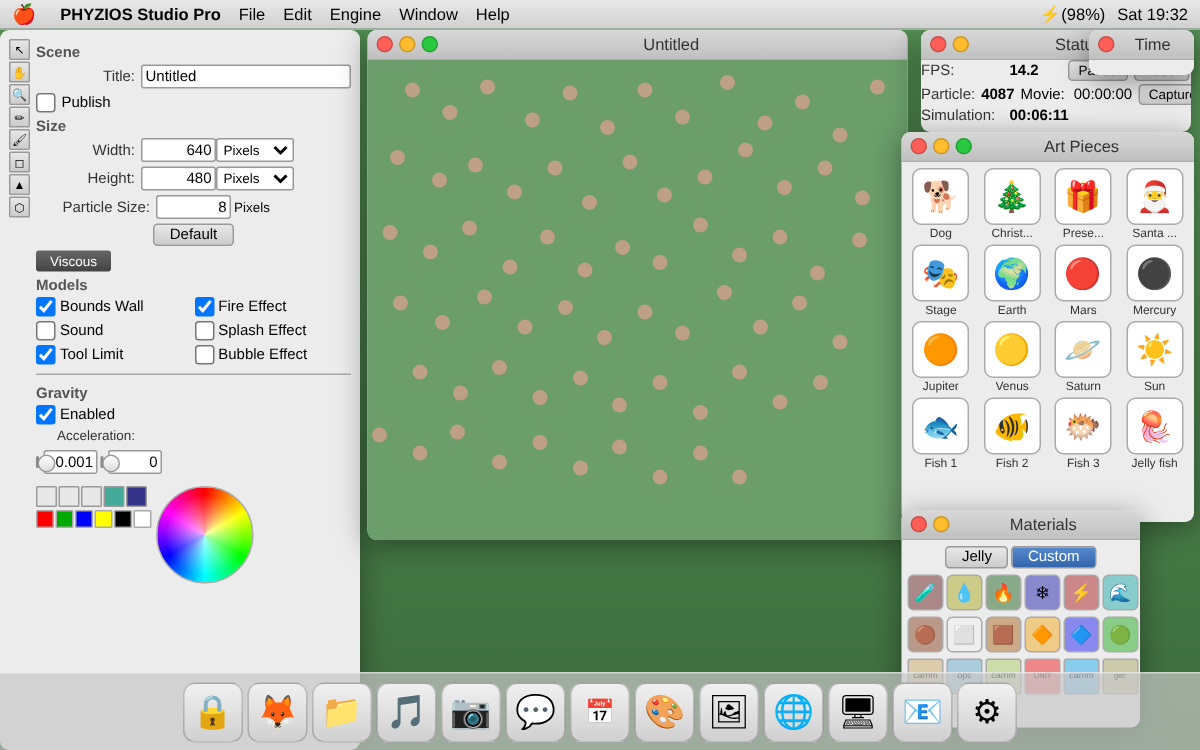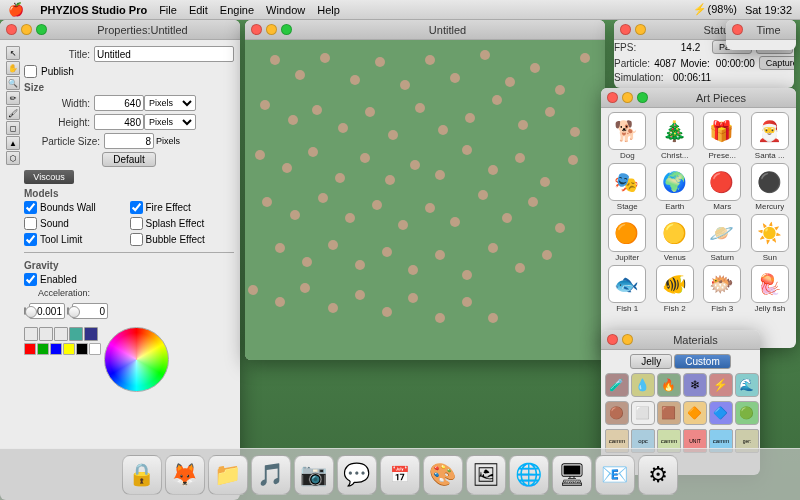--- a/index.html
+++ b/index.html
@@ -245,24 +245,23 @@
       gap: 4px;
       margin-bottom: 2px;
     }
     .status-label {
       width: 55px;
       font-size: 10px;
       color: #333;
     }
     .status-value {
       font-size: 10px;
-      font-weight: 400;
+      font-weight: 700;
       color: #000;
       width: 35px;
-      text-align: center;
     }
     .status-btn {
       padding: 1px 6px;
       background: linear-gradient(180deg, #e8e8e8, #ccc);
       border: 1px solid #999;
       border-radius: 3px;
       font-size: 9px;
     }
 
     
@@ -368,21 +367,21 @@
       background: linear-gradient(180deg, #e8e8e8, #ccc);
       cursor: pointer;
     }
     .texture-tab.active {
       background: linear-gradient(180deg, #5588cc, #3366aa);
       color: #fff;
     }
 
     
     .materials-window {
-      top: 330px;
+      top: 340px;
       left: 601px;
       width: 159px;
       height: 145px;
     }
     .materials-content {
       padding: 4px;
     }
     .materials-tabs {
       display: flex;
       gap: 2px;
@@ -493,26 +492,20 @@
   <span class="menubar-item">Engine</span>
   <span class="menubar-item">Window</span>
   <span class="menubar-item">Help</span>
   <div class="menubar-right">
     <span>⚡(98%)</span>
     <span>Sat 19:32</span>
   </div>
 </div>
 
 <div class="window properties-panel">
-  <div class="window-titlebar">
-    <div class="traffic-light tl-close"></div>
-    <div class="traffic-light tl-min"></div>
-    <div class="traffic-light tl-max"></div>
-    <span class="window-title">Properties:Untitled</span>
-  </div>
   <div class="panel-content">
 
     <div style="display:flex; gap:2px; margin-bottom:4px;">
       <div style="display:flex; flex-direction:column; gap:1px; width:16px;">
         <div class="tool-btn">
             <span style="font-size:8px;">↖</span>
           </div>
         <div class="tool-btn">
             <span style="font-size:8px;">✋</span>
           </div>
@@ -529,20 +522,21 @@
             <span style="font-size:8px;">◻</span>
           </div>
         <div class="tool-btn">
             <span style="font-size:8px;">▲</span>
           </div>
         <div class="tool-btn">
             <span style="font-size:8px;">⬡</span>
           </div>
       </div>
       <div style="flex:1;">
+        <div class="section-label">Scene</div>
 
         <div class="field-row">
           <span class="field-label">Title:</span>
           <input class="field-input" type="text" value="Untitled" style="">
         </div>
 
 
         <div class="publish-check">
           <input type="checkbox" style="">
           <span>Publish</span>

